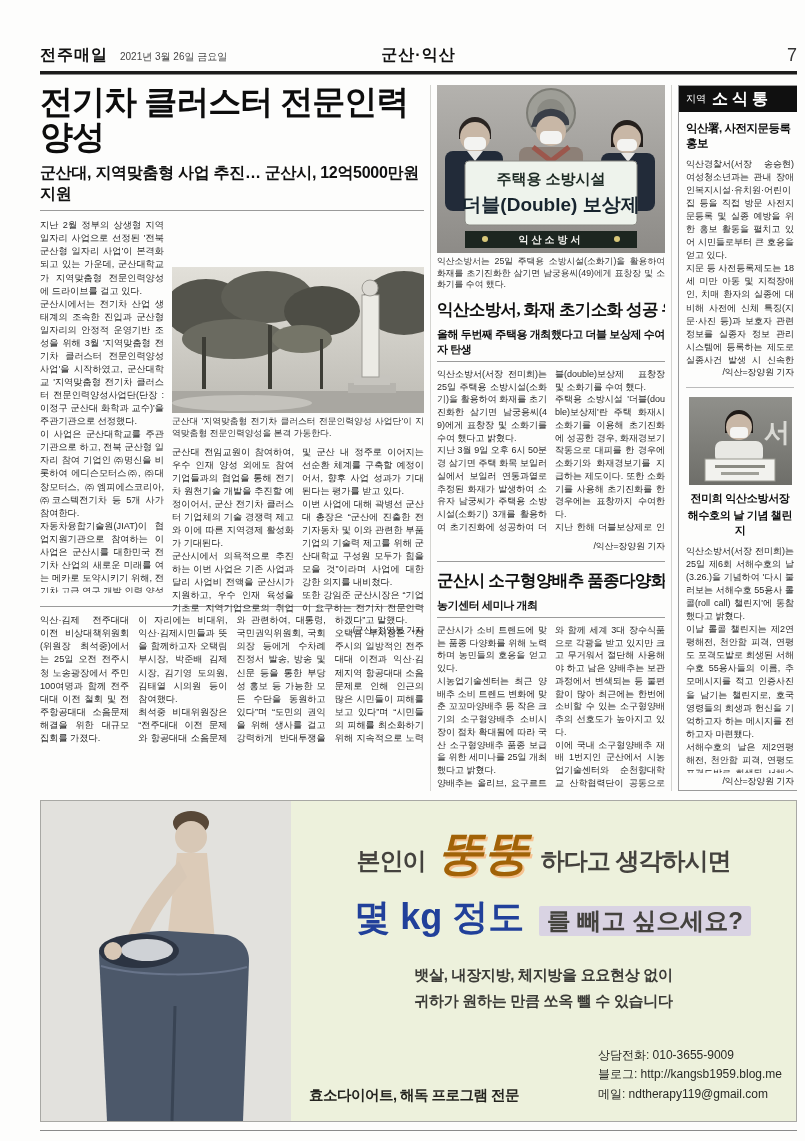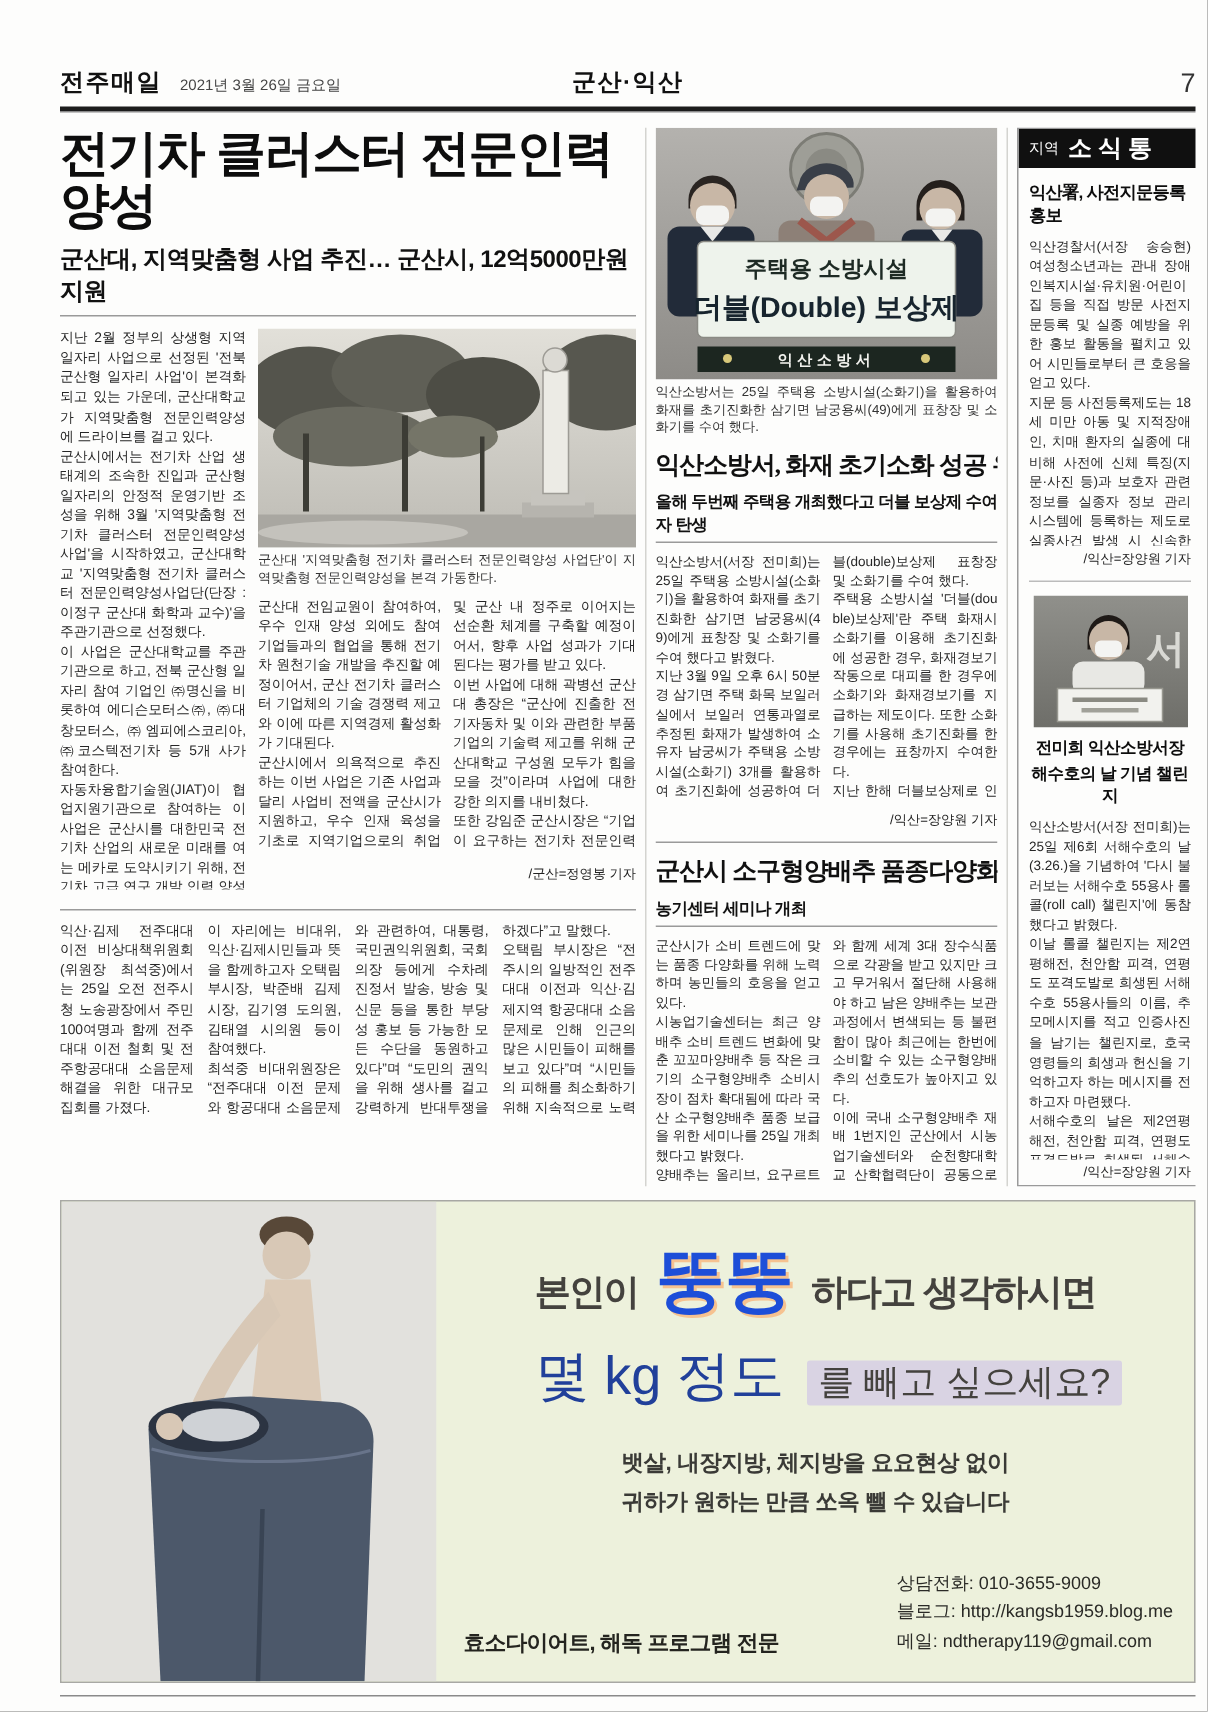--- a/index.html
+++ b/index.html
@@ -30,21 +30,21 @@
   .caption { font-size:8.8px; line-height:1.32; color:#333; text-align:justify; word-break:break-all; margin-top:3px; }
   .byline { font-size:8.8px; color:#222; text-align:right; margin-top:3px; }
   .thin-rule { border-top:1px solid #9a9a9a; margin-top:5px; }
   .deck { font-size:16px; font-weight:bold; color:#111; margin-top:9px; letter-spacing:-0.3px; }
   .photo svg { display:block; }
 
   
   .h-main { font-size:33px; line-height:1.05; font-weight:bold; letter-spacing:-1px; color:#0d0d0d; }
   .ev-body { display:flex; margin-top:8px; height:374px; }
   .ev-col1 { width:124px; flex:none; overflow:hidden; }
-  .ev-right { width:252px; margin-left:8px; flex:none; }
+  .ev-right { width:252px; margin-left:8px; flex:none;margin-top:48px; }
   .twocol { margin-top:6px; height:176px; column-count:2; column-gap:8px; overflow:hidden; }
 
   
   .art2 { margin-top:13px; }
   .h-serif-lg { font-family:"Liberation Serif", serif; font-weight:bold; font-size:27px; letter-spacing:1px; color:#141414; }
   .fourcol { margin-top:7px; height:138px; column-count:4; column-gap:9px; overflow:hidden; }
 
   
   .h-serif-md { font-family:"Liberation Serif", serif; font-weight:bold; font-size:16.5px; letter-spacing:-0.6px; color:#101010; white-space:nowrap; }
   .deck-sm { font-size:11px; font-weight:bold; color:#111; margin-top:6px; letter-spacing:-0.4px; }
@@ -63,22 +63,22 @@
   .sb-body2 { height:228px; }
   .sb-divider { border-top:1px solid #bbb; margin:8px 0 9px; }
   .sb-photo svg { margin:0 auto; }
   .sb-item-title2 { text-align:center; font-size:11px; font-weight:bold; letter-spacing:-0.3px; margin-top:6px; color:#0d0d0d; }
 
   
   .ad { margin-top:9px; height:322px; border:1px solid #a8a8a4; background:#edf1dc; display:flex; overflow:hidden; }
   .ad-photo { width:250px; flex:none; }
   .ad-main { flex:1; position:relative; text-align:center; padding-top:22px; }
   .ad-line1 { font-size:24px; font-weight:bold; color:#44423e; letter-spacing:-1px; }
-  .ad-fat { font-size:46px; color:#1d4ed8; margin:0 6px; text-shadow:2px 2px 0 #f6c290; letter-spacing:0; }
-  .ad-line2 { margin-top:8px; font-size:24px; font-weight:normal; color:#44423e;margin-left:18px; }
+  .ad-fat { font-size:46px; color:#a16207; margin:0 6px; text-shadow:2px 2px 0 #f6c290; letter-spacing:0;font-style:italic; }
+  .ad-line2 { margin-top:8px; font-size:24px; font-weight:bold; color:#44423e;margin-left:18px; }
   .ad-kg { font-size:36px; color:#21409a; margin-right:8px; }
   .ad-hl { background:#d9d3e3; padding:1px 8px 2px; border-radius:2px; }
   .ad-line3 { margin-top:24px; font-size:15px; font-weight:bold; color:#3a3a36; letter-spacing:-0.3px; }
   .ad-line4 { margin-top:7px; font-size:15px; font-weight:bold; color:#3a3a36; letter-spacing:-0.3px; }
   .ad-bottom { position:absolute; left:18px; right:14px; bottom:16px; display:flex; justify-content:space-between; align-items:flex-end; }
   .ad-program { font-size:14.5px; font-weight:bold; color:#24241f; letter-spacing:-0.5px; }
   .ad-contacts { text-align:left; font-size:12px; line-height:1.65; color:#2a2a26; }
 
   .foot-rule { border-top:1px solid #8a8a8a; margin-top:8px; }
 </style>

